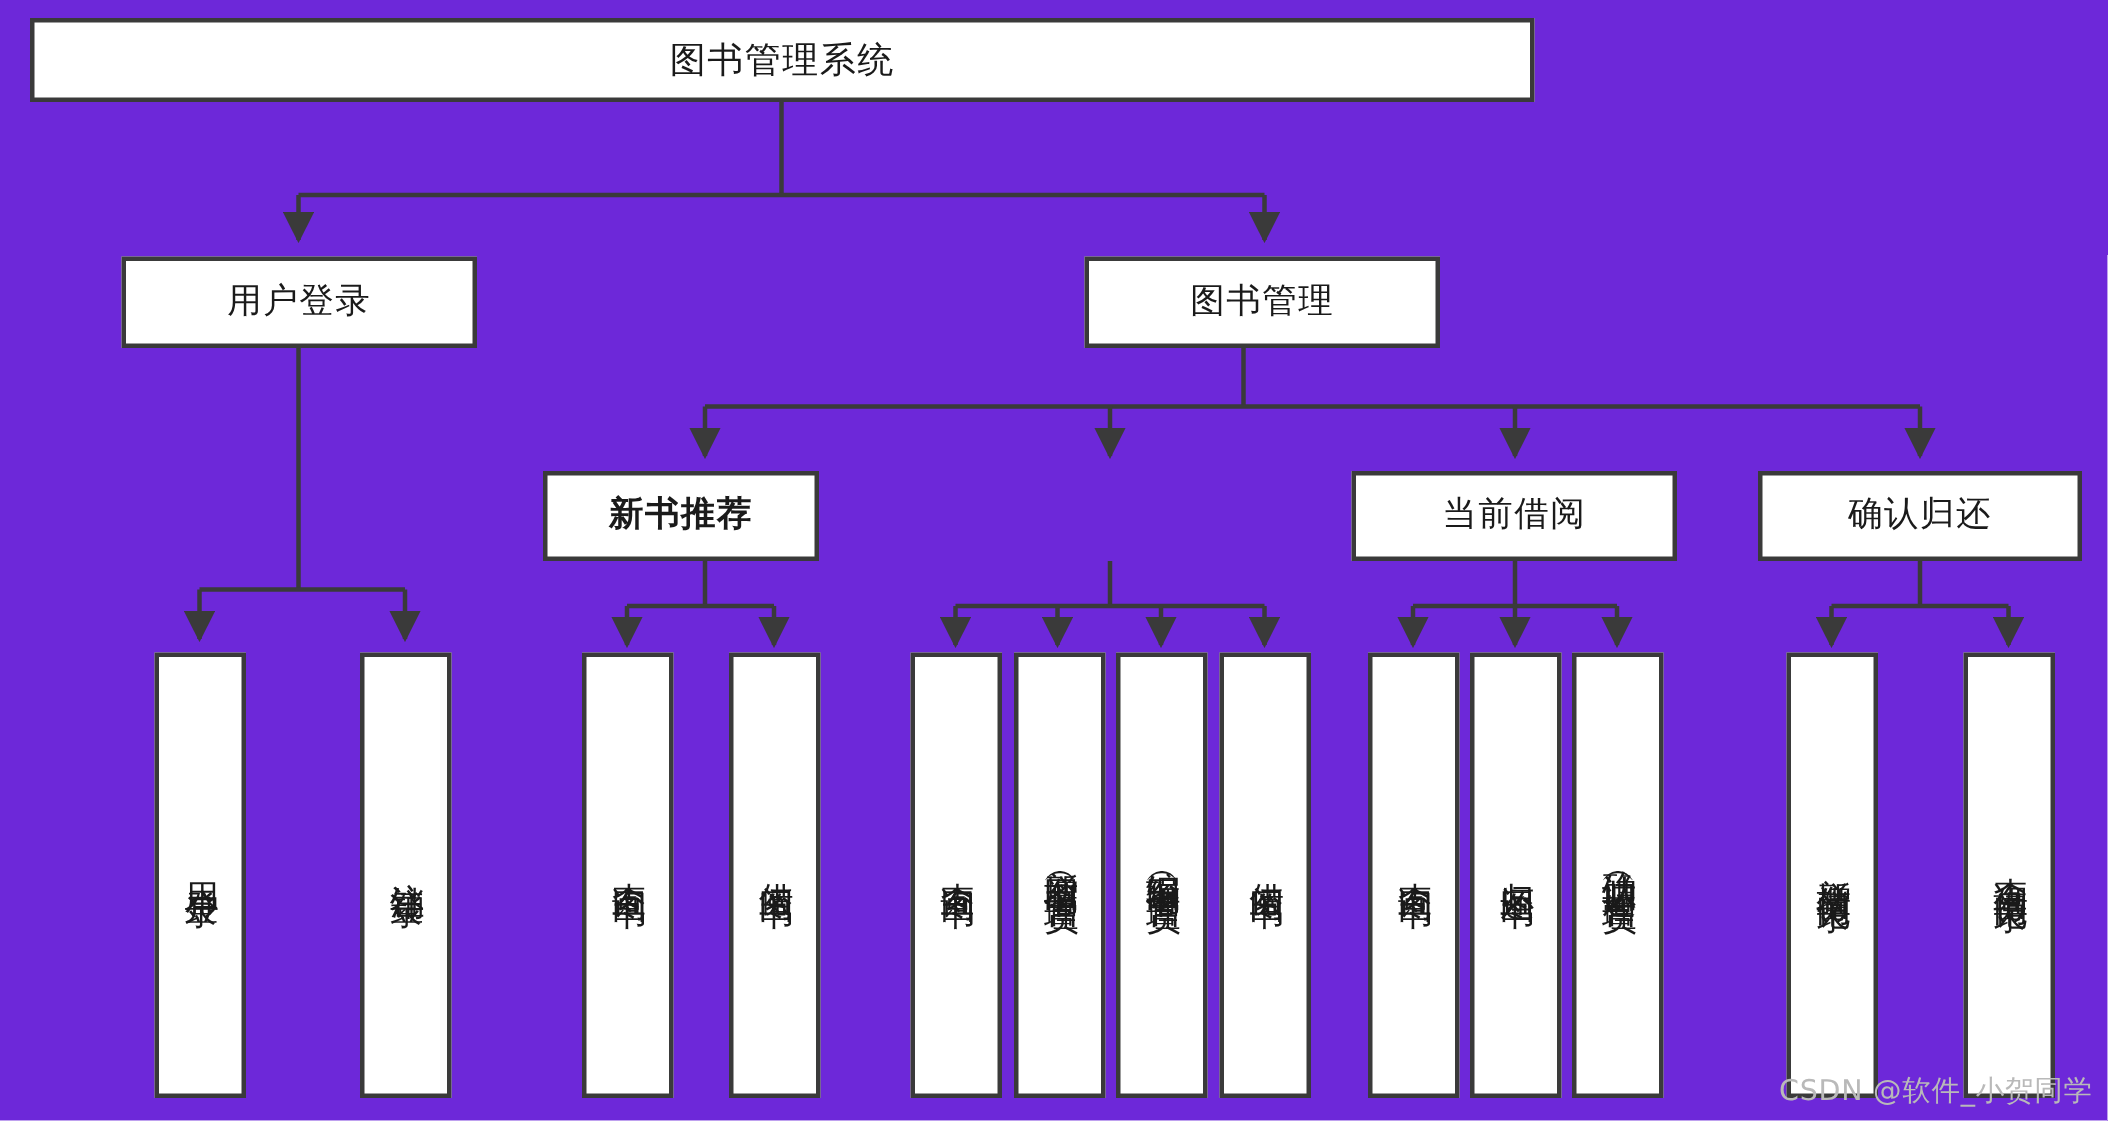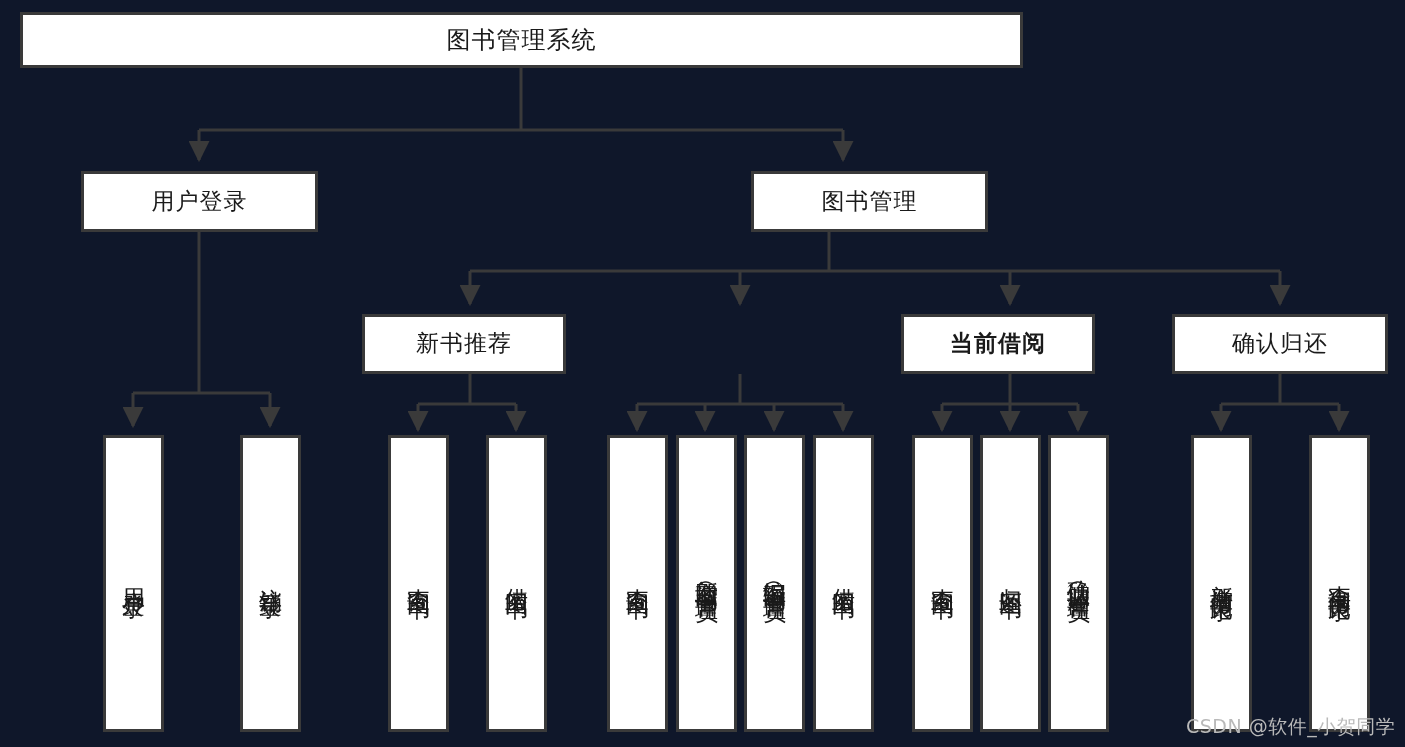--- a/index.html
+++ b/index.html
@@ -7,21 +7,21 @@
     padding: 0;
     background: #ffffff;
   }
   body {
     font-family: "DejaVu Sans", "Liberation Sans", sans-serif;
   }
   #canvas {
     position: relative;
     width: 1405px;
     height: 747px;
-    background: #0f172a;
+    background: #6d28d9;
     overflow: hidden;
   }
   #wires {
     position: absolute;
     left: 0;
     top: 0;
     width: 1405px;
     height: 747px;
     pointer-events: none;
   }
@@ -125,28 +125,28 @@
     </g>
   </svg>
 
   <div class="node root horiz" style="left:20px; top:12px; width:1003px; height:56px;">
     <span>图书管理系统</span>
   </div>
 
   <div class="node horiz" style="left:81px; top:171px; width:237px; height:61px;">
     <span>用户登录</span>
   </div>
-  <div class="node horiz" style="left:751px; top:171px; width:237px; height:61px;">
+  <div class="node horiz" style="left:723px; top:171px; width:237px; height:61px;">
     <span>图书管理</span>
   </div>
 
-  <div class="node horiz" style="left:362px; top:314px; width:204px; height:60px;">
+  <div class="node horiz" style="left:362px; top:314px; width:184px; height:60px;font-weight:bold;">
     <span>新书推荐</span>
   </div>
-  <div class="node horiz" style="left:901px; top:314px; width:194px; height:60px;font-weight:bold;">
+  <div class="node horiz" style="left:901px; top:314px; width:217px; height:60px;">
     <span>当前借阅</span>
   </div>
   <div class="node horiz" style="left:1172px; top:314px; width:216px; height:60px;">
     <span>确认归还</span>
   </div>
 
   <div class="node vert mid" style="left:103px; top:435px; width:61px; height:297px;">
     <span class="vtext" style="margin-top: 117.5px;">用户登录</span>
   </div>
   <div class="node vert mid" style="left:240px; top:435px; width:61px; height:297px;">

